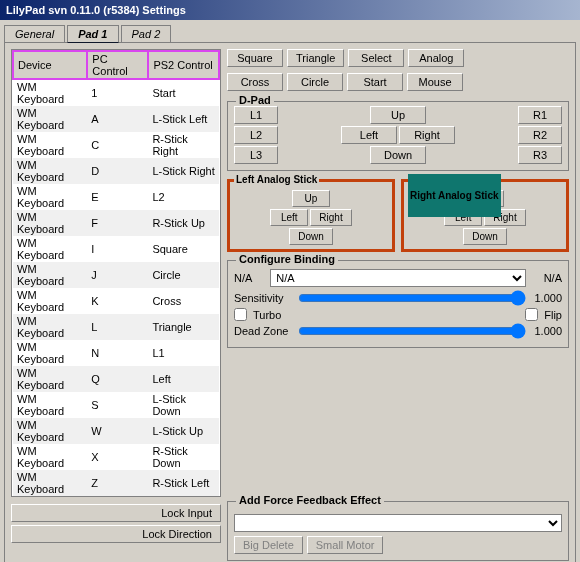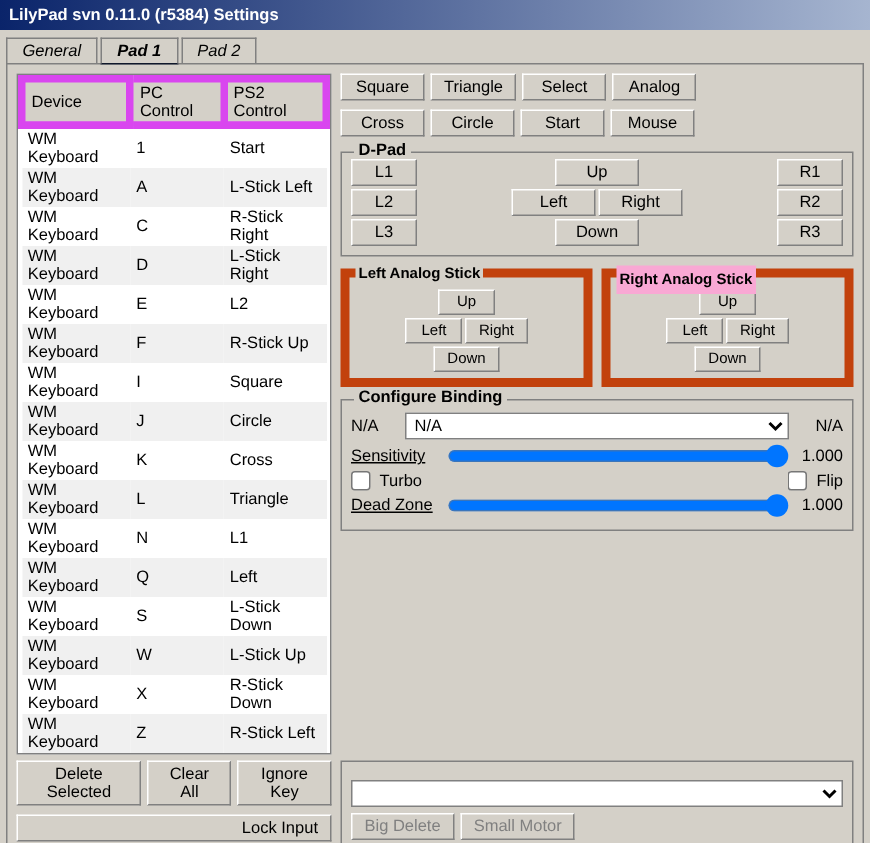--- a/index.html
+++ b/index.html
@@ -79,21 +79,21 @@
     }
     table {
       width: 100%;
       border-collapse: collapse;
       font-size: 11px;
     }
     thead tr {
       background: #d4d0c8;
     }
     th {
-      border: 5px solid #d946ef;
+      border: 2px solid #d946ef;
       padding: 1px 4px;
       text-align: left;
       font-weight: normal;
       background: #d4d0c8;
     }
     td {
       padding: 1px 4px;
       font-size: 11px;
     }
     tr:nth-child(even) { background: #f0f0f0; }
@@ -140,21 +140,21 @@
     .dpad-btn {
       min-width: 44px;
     }
     .analog-section {
       display: flex;
       gap: 6px;
       margin-top: 4px;
     }
     .analog-group {
       flex: 1;
-      border: 6px solid #c2410c;
+      border: 3px solid #c2410c;
       padding: 4px;
       position: relative;
     }
     .analog-btn {
       min-width: 38px;
       font-size: 10px;
     }
     
     .config-section {
       border: 1px solid #808080;
@@ -177,21 +177,20 @@
     }
     .slider-row {
       display: flex;
       align-items: center;
       gap: 4px;
       margin-bottom: 3px;
     }
     .slider-label {
       min-width: 60px;
       font-size: 11px;
-      text-decoration: underline;
     }
     input[type=range] {
       flex: 1;
       height: 14px;
     }
     .slider-val {
       min-width: 32px;
       text-align: right;
       font-size: 11px;
     }
@@ -415,21 +414,21 @@
             </div>
             <div style="display:flex;gap:2px;justify-content:center;margin-bottom:2px;">
               <button class="win-btn analog-btn">Left</button>
               <button class="win-btn analog-btn">Right</button>
             </div>
             <div style="display:flex;justify-content:center;">
               <button class="win-btn analog-btn">Down</button>
             </div>
           </div>
           <div class="analog-group">
-            <span class="group-label" style="position:absolute;top:-8px;left:4px;background:#f9a8d4;padding:4px 2px;font-size:10px;">Right Analog Stick</span>
+            <span class="group-label" style="position:absolute;top:-8px;left:4px;background:#0f766e;padding:16px 2px;font-size:10px;">Right Analog Stick</span>
             <div style="display:flex;justify-content:center;margin-bottom:2px;margin-top:4px;">
               <button class="win-btn analog-btn">Up</button>
             </div>
             <div style="display:flex;gap:2px;justify-content:center;margin-bottom:2px;">
               <button class="win-btn analog-btn">Left</button>
               <button class="win-btn analog-btn">Right</button>
             </div>
             <div style="display:flex;justify-content:center;">
               <button class="win-btn analog-btn">Down</button>
             </div>
@@ -465,33 +464,29 @@
             <span class="slider-label">Dead Zone</span>
             <input type="range" value="100" min="0" max="100" style="">
             <span class="slider-val">1.000</span>
           </div>
         </div>
       </div>
     </div>
 
     <div class="bottom-area">
       <div class="left-bottom">
-        <div style="display:flex;gap:4px;">
-          <button class="win-btn">Delete Selected</button>
-          <button class="win-btn">Clear All</button>
-          <button class="win-btn">Ignore Key</button>
-        </div>
         <div style="display:flex;flex-direction:column;gap:3px;margin-top:3px;">
           <button class="win-btn lock-btn">Lock Input</button>
           <button class="win-btn lock-btn">Lock Direction</button>
 
         </div>
       </div>
       <div class="right-bottom">
         <div class="feedback-section">
+          <span class="group-label">Add Force Feedback Effect</span>
           <div style="margin-top:8px;">
             <select class="win-select" style="width:100%;"></select>
           </div>
           <div class="feedback-row">
             <button class="win-btn disabled-btn">Big Delete</button>
             <button class="win-btn disabled-btn">Small Motor</button>
           </div>
         </div>
       </div>
     </div>

